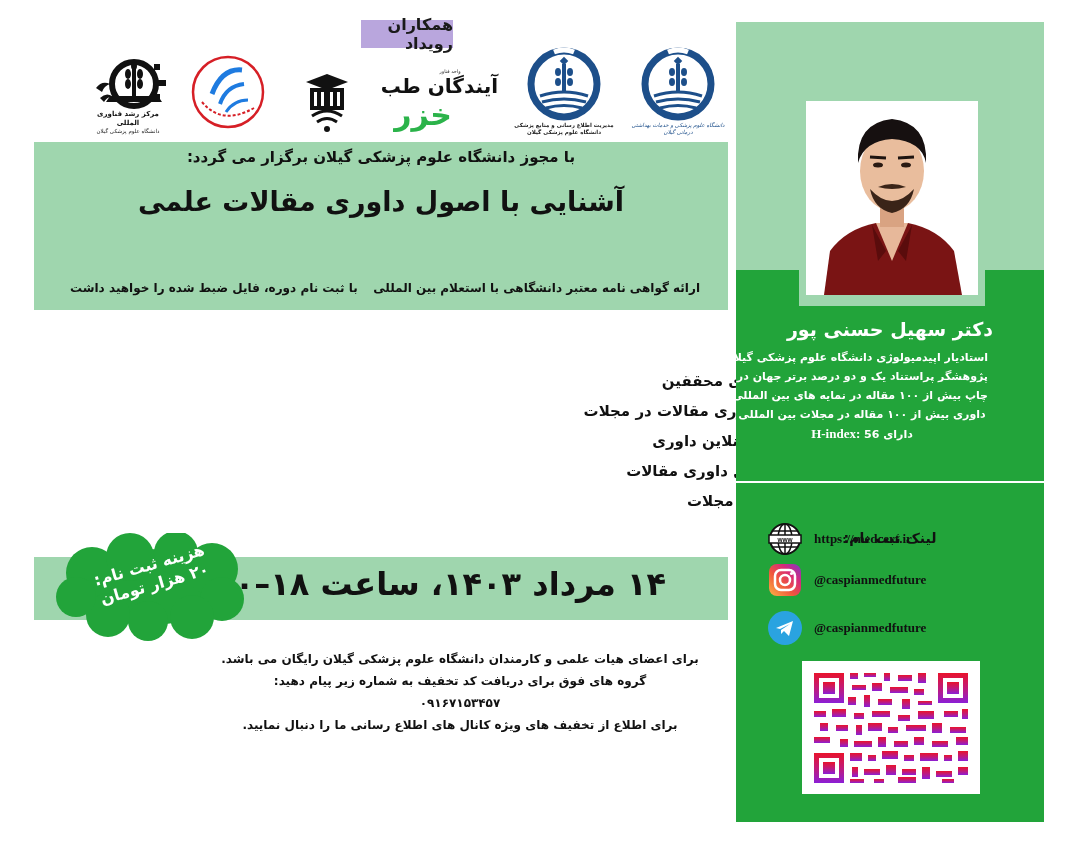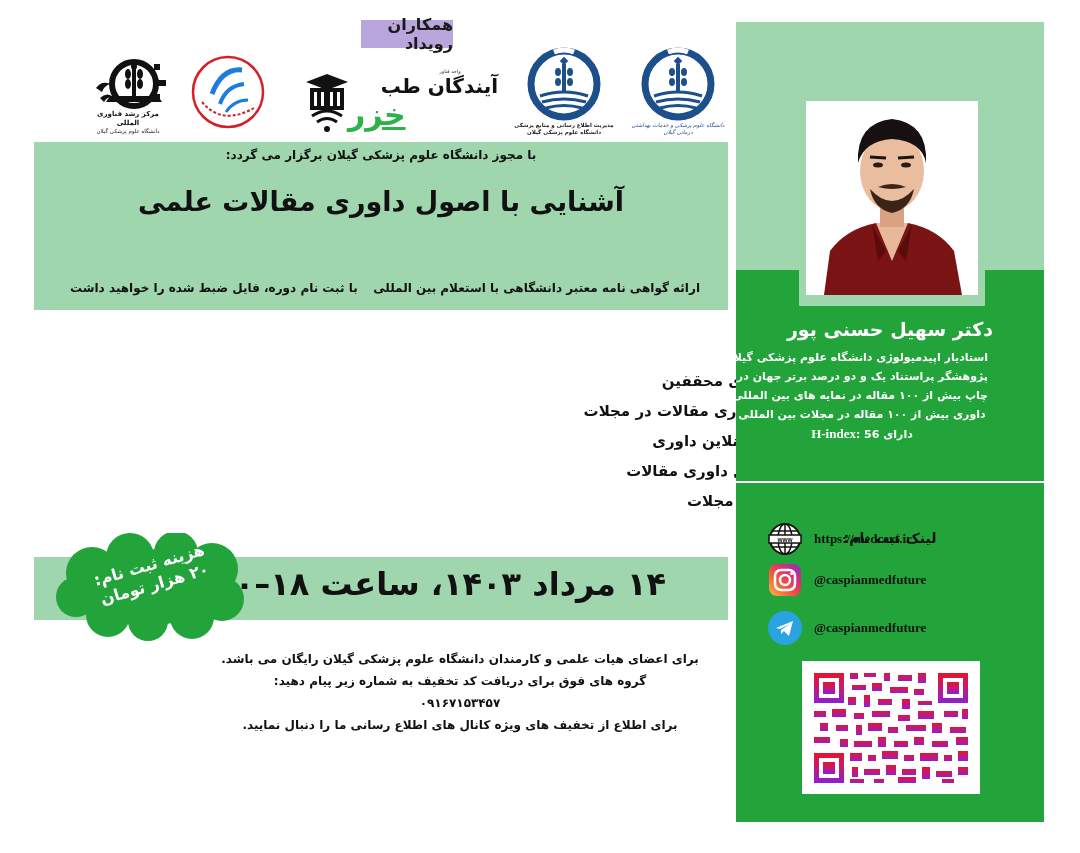--- a/index.html
+++ b/index.html
@@ -19,21 +19,21 @@
   .logo { display: flex; flex-direction: column; align-items: center; }
   .logo-caption { font-size: 7px; font-weight: bold; text-align: center; line-height: 9px; color: #111; direction: rtl; }
   .logo-caption-sub { font-size: 5.5px; text-align: center; line-height: 7px; color: #222; direction: rtl; }
 
   .khazar-small { font-size: 5px; color: #333; text-align: center; direction: rtl; }
   .khazar-top { font-size: 20px; font-weight: bold; letter-spacing: 1px; direction: rtl; color: #111; }
   .khazar-bottom { font-size: 30px; font-weight: bold; color: #2bb34a; letter-spacing: 6px; direction: rtl; line-height: 30px; }
 
   
   .header-band { left: 34px; top: 142px; width: 694px; height: 168px; background: #9fd6ae; }
-  .license-text { left: 0; top: 6px; width: 694px; text-align: center; font-size: 12px; font-weight: bold; direction: rtl; }
+  .license-text { left: 0; top: 6px; width: 694px; text-align: center; font-size: 15px; font-weight: bold; direction: rtl; }
   .main-title { left: 0; top: 44px; width: 694px; text-align: center; font-size: 27px; font-weight: bold; direction: rtl; letter-spacing: -0.5px; }
   .feature-right { right: 28px; top: 139px; font-size: 12px; font-weight: bold; direction: rtl; }
   .feature-left { left: 36px; top: 139px; font-size: 12px; font-weight: bold; direction: rtl; }
 
   
   .syllabus-title { right: 60px; top: 337px; font-size: 15px; font-weight: bold; direction: rtl; }
   .syllabus-list { right: 110px; top: 366px; direction: rtl; list-style: none; }
   .syllabus-list li { font-size: 15px; font-weight: bold; height: 30px; line-height: 30px; white-space: nowrap; }
   .syllabus-list li .dash { margin-left: 10px; }
 
@@ -124,21 +124,21 @@
         <rect x="17" y="20" width="3" height="14"></rect>
         <rect x="26" y="20" width="3" height="14"></rect>
         <rect x="33" y="20" width="3" height="14"></rect>
       </g>
     <path d="M8 44 q15 -10 30 0" fill="none" stroke="#111" stroke-width="3"></path>
     <path d="M13 50 q10 -7 20 0" fill="none" stroke="#111" stroke-width="3"></path>
     <circle cx="23" cy="57" r="3" fill="#111"></circle>
   </svg>
   <div class="abs khazar-small" style="left:130px; top:0; width:40px;">واحد فناور</div>
   <div class="abs khazar-top" style="left:58px; top:6px; width:140px; text-align:right;">آیندگان طب</div>
-  <div class="abs khazar-bottom" style="left:48px; top:32px; width:150px; text-align:left;text-decoration:underline;">خزر</div>
+  <div class="abs khazar-bottom" style="left:48px; top:32px; width:150px; text-align:center;">خزر</div>
 </div>
 
 <div class="abs logo" style="left:514px; top:46px; width:100px;">
   <svg width="76" height="76" viewBox="0 0 76 76">
     <circle cx="38" cy="38" r="33" fill="none" stroke="#1d4f8a" stroke-width="7"></circle>
     <path d="M28 6 q10 -4 20 0" fill="none" stroke="#fff" stroke-width="5"></path>
     <rect x="36" y="18" width="4" height="28" fill="#1d4f8a"></rect>
     <g fill="#1d4f8a">
         <ellipse cx="32" cy="26" rx="3" ry="4"></ellipse>
         <ellipse cx="44" cy="26" rx="3" ry="4"></ellipse>

